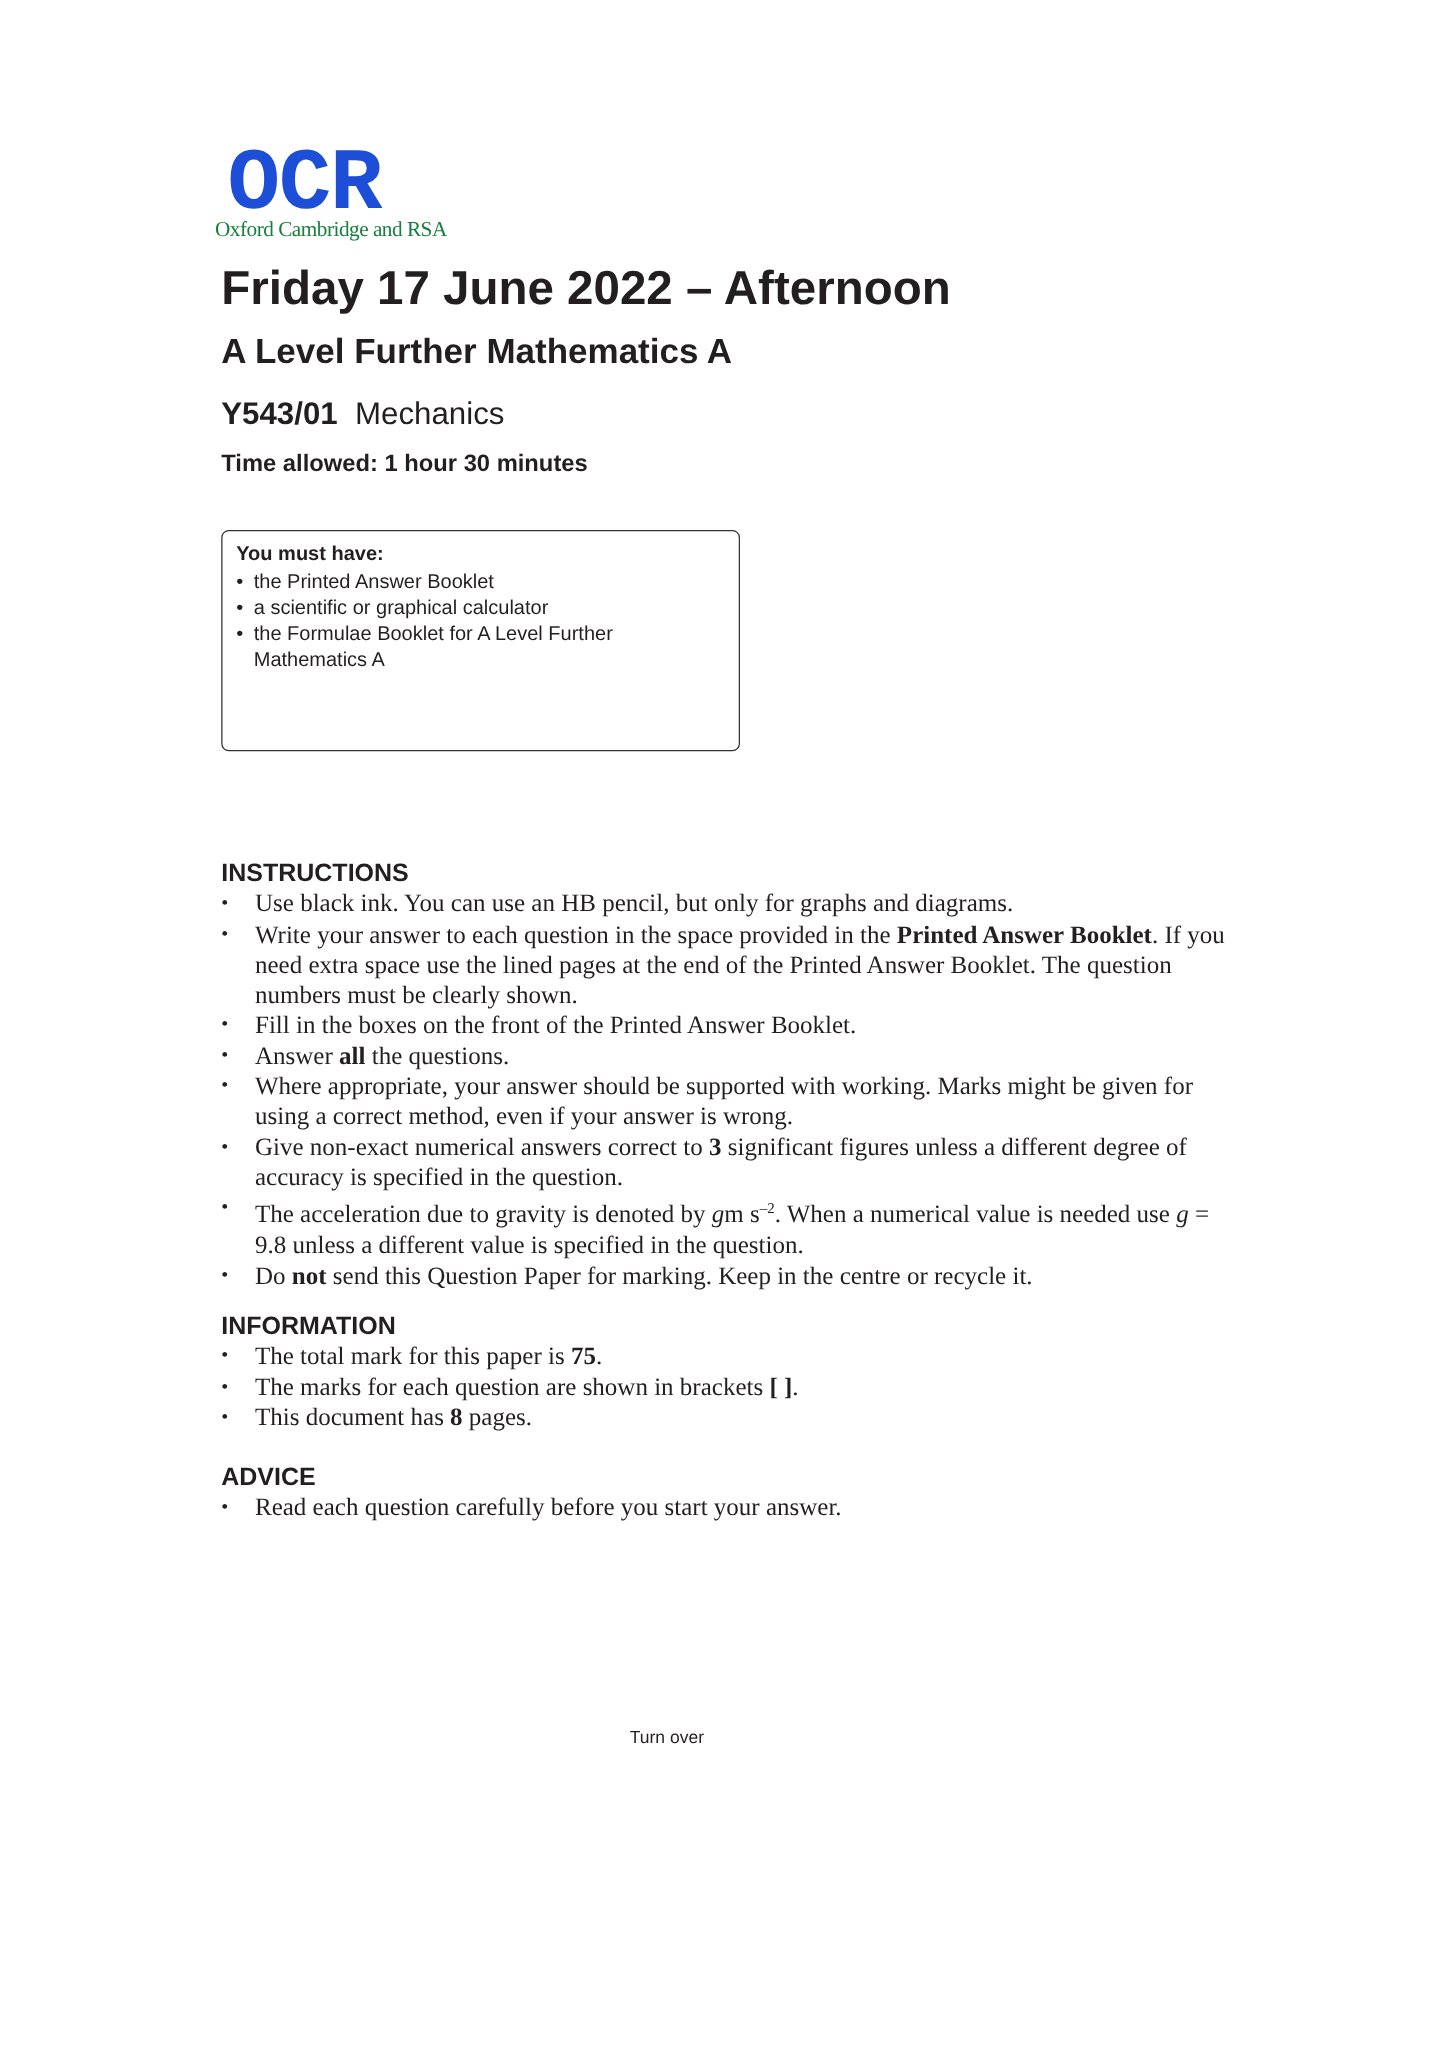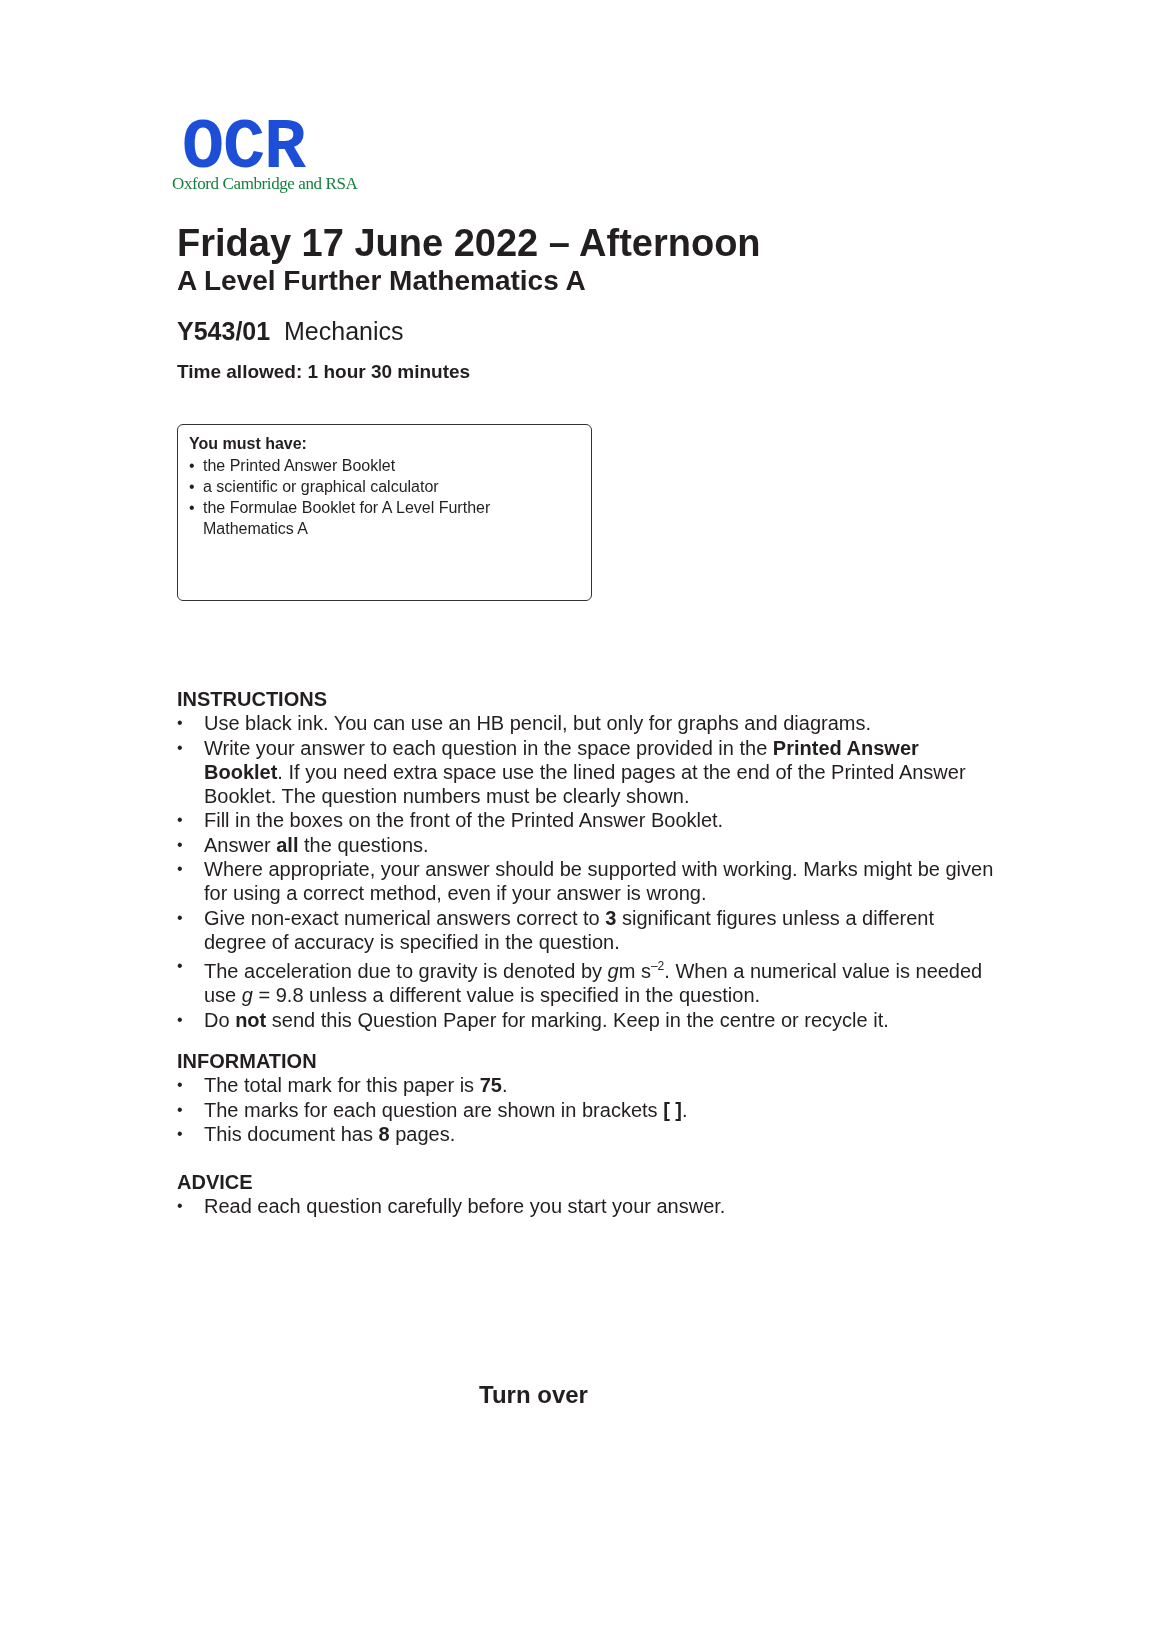--- a/index.html
+++ b/index.html
@@ -1,40 +1,40 @@
 <!DOCTYPE html>
 <html><head>
 <meta charset="utf-8">
 <style>
   html, body { margin: 0; padding: 0; background: #ffffff; }
   body { width: 1158px; height: 1637px; position: relative; overflow: hidden; color: #231f20; font-family: "Liberation Sans", sans-serif; }
   .abs { position: absolute; }
   .logo { left: 182px; top: 112px; font-family: Liberation Mono, monospace; font-weight: bold; font-size: 70px; line-height: 74px; color: #1d4ed8; letter-spacing: -1px; }
   .logo-sub { left: 172px; top: 174px; font-family: "Liberation Serif", serif; font-size: 17px; color: #15803d; letter-spacing: -0.4px; }
-  .date { left: 177px; top: 220px; font-size: 38px; font-weight: bold; line-height: 46px; }
+  .date { left: 177px; top: 208px; font-size: 38px; font-weight: bold; line-height: 46px; }
   .qual { left: 177px; top: 263px; font-size: 28px; font-weight: bold; line-height: 36px; }
   .unit { left: 177px; top: 315px; font-size: 25px; line-height: 32px; }
   .unit b { font-weight: bold; }
   .time { left: 177px; top: 360px; font-size: 19px; font-weight: bold; line-height: 24px; }
   .box { left: 177px; top: 424px; width: 415px; height: 177px; border: 1.5px solid #333; border-radius: 6px; box-sizing: border-box; }
   .box-title { position: absolute; left: 11px; top: 9px; font-size: 16px; font-weight: bold; line-height: 20px; }
   .box-list { position: absolute; left: 11px; top: 30px; margin: 0; padding: 0; list-style: none; font-size: 16px; line-height: 21px; width: 395px; }
   .box-list li { position: relative; padding-left: 14px; }
   .box-list li::before { content: "•"; position: absolute; left: 0; top: 0; }
   .section { left: 177px; width: 820px; font-size: 20px; line-height: 24.3px; }
   .section h2 { margin: 0; font-size: 20px; font-weight: bold; line-height: 24.3px; }
   .section ul { margin: 0; padding: 0; list-style: none; }
-  .section li { position: relative; padding-left: 27px; }
+  .section li { position: relative; padding-left: 27px; font-family: Liberation Serif, serif; }
   .section li::before { content: "•"; position: absolute; left: 0; top: 0; font-size: 16px; }
   .section b { font-weight: bold; }
   .section i { font-style: italic; }
   .instructions { top: 687px; }
   .information { top: 1049px; }
   .advice { top: 1170px; }
-  .turn-over { left: 0; width: 1067px; top: 1381px; text-align: center; font-size: 24px; font-weight: bold; }
+  .turn-over { left: 0; width: 1067px; top: 1381px; text-align: center; font-size: 14px; font-weight: normal; }
 </style>
 </head>
 <body>
 
 <div class="abs logo">OCR</div>
 <div class="abs logo-sub">Oxford Cambridge and RSA</div>
 
 <div class="abs date">Friday 17 June 2022 – Afternoon</div>
 <div class="abs qual">A Level Further Mathematics A</div>
 <div class="abs unit">

